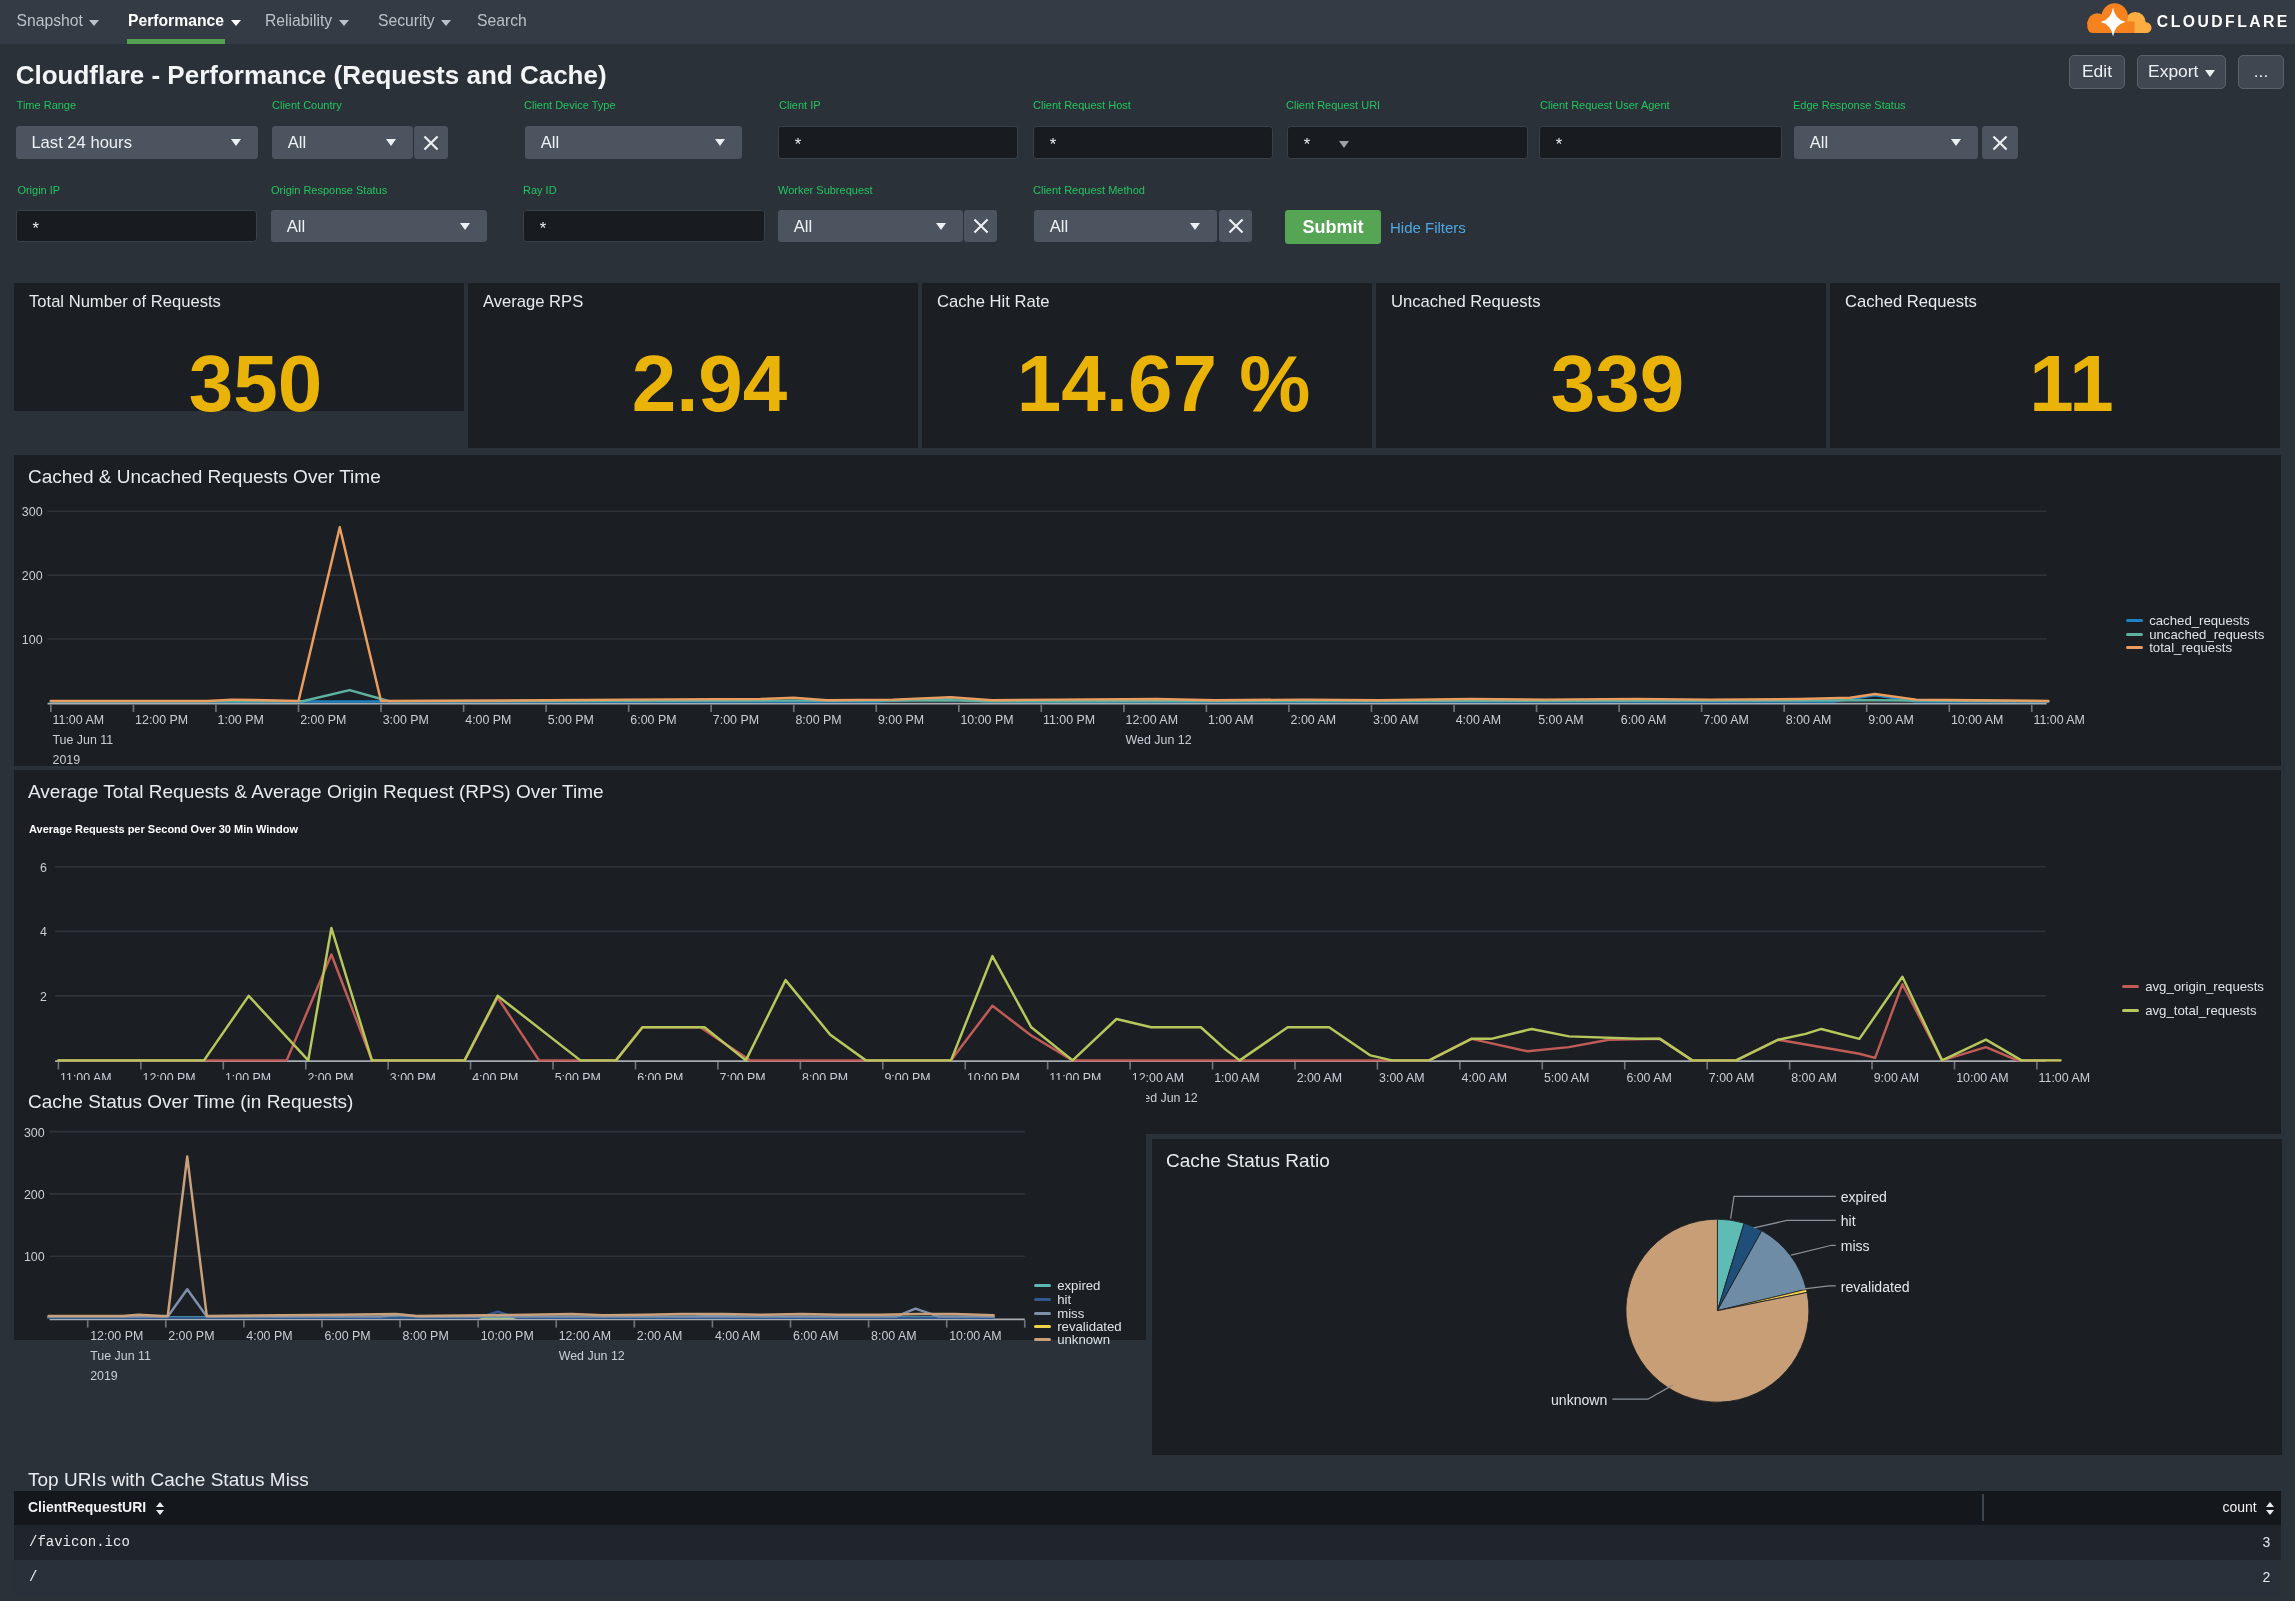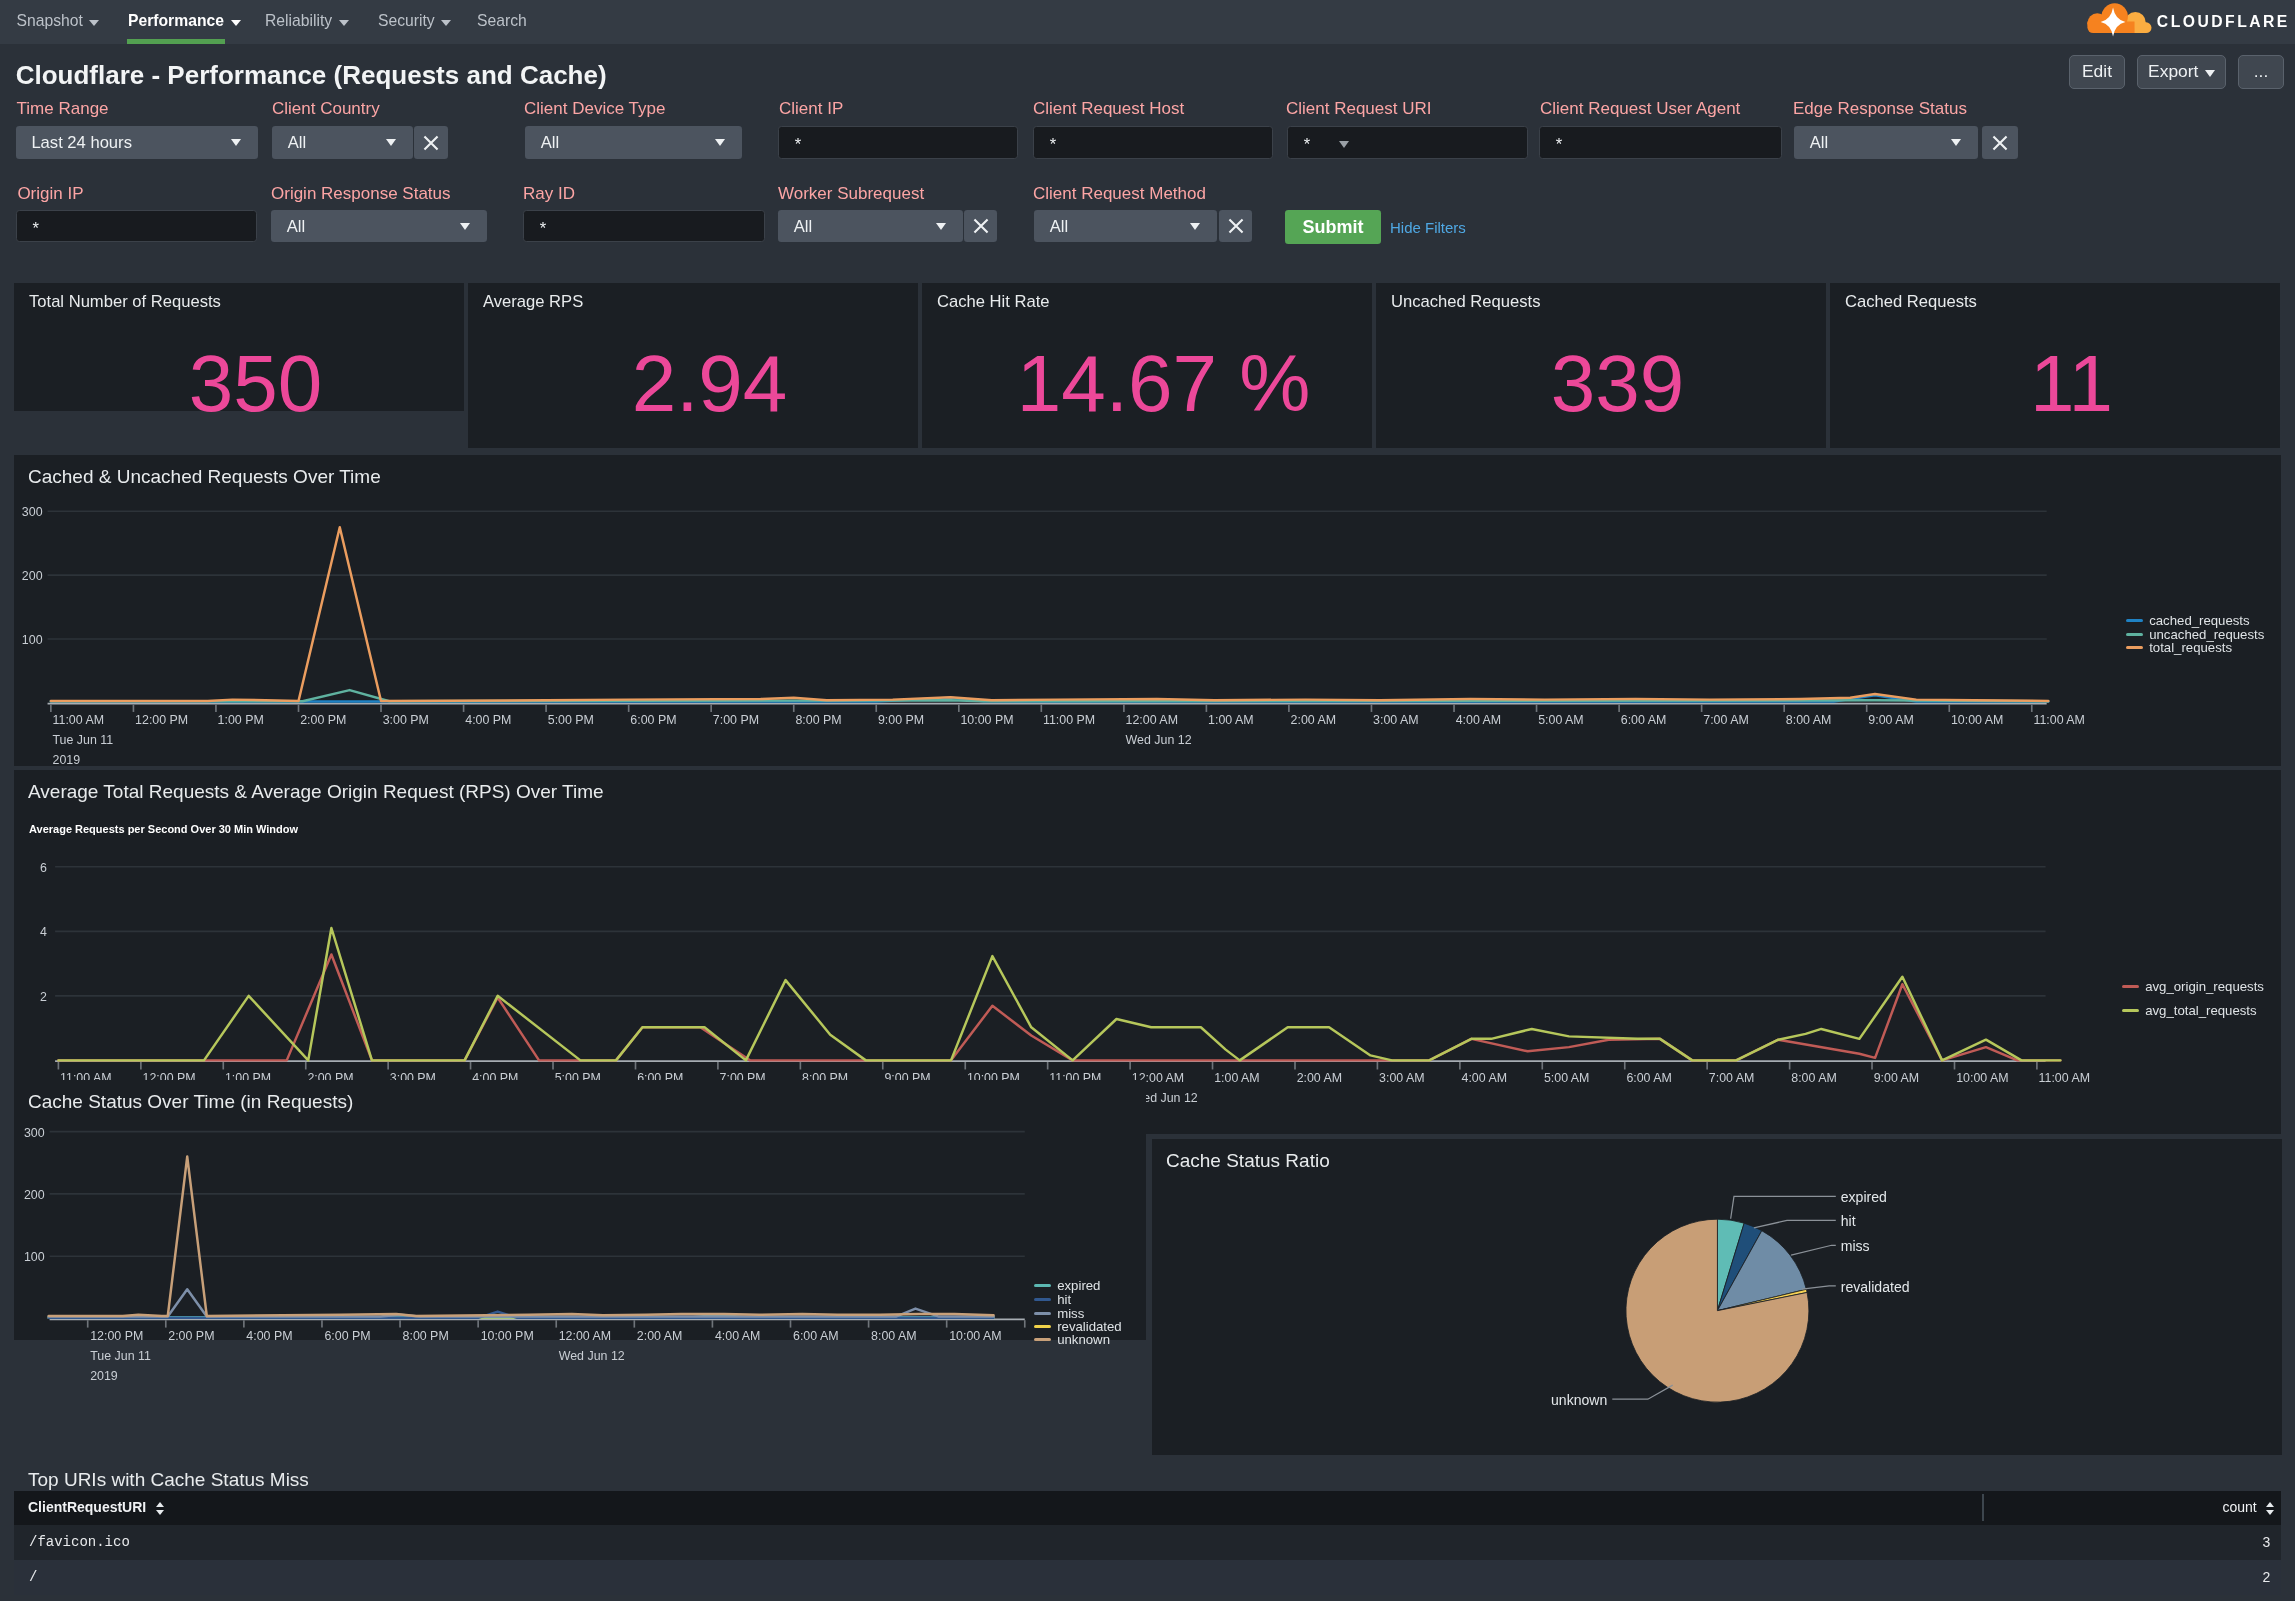--- a/index.html
+++ b/index.html
@@ -7,37 +7,37 @@
 #root { position:relative; width:2295px; height:1602px; background:#2b3139; }
 #nav { position:absolute; left:0; top:0; width:2295px; height:44px; background:#343b44; }
 .navitem { position:absolute; top:11.6px; font-size:15.7px; color:#bcc2c9; }
 .navitem b { color:#fff; font-weight:bold; }
 .ncaret { display:inline-block; width:0; height:0; border-left:5px solid transparent;
   border-right:5px solid transparent; border-top:6.6px solid #bcc2c9; margin-left:6.6px; }
 #navunder { position:absolute; left:127px; top:39px; width:98px; height:5px; background:#53a051; }
 #title { position:absolute; left:15.7px; top:60px; font-size:26px; font-weight:bold; color:#f2f4f5; }
 .hbtn { position:absolute; top:55px; height:34px; background:#404750; border:1.7px solid #5a626c;
   border-radius:5px; color:#eef1f3; font-size:17.4px; text-align:center; line-height:31px; }
-.flab { position:absolute; font-size:17px; color:#fca5a5; }
+.flab { position:absolute; font-size:11px; color:#22c55e; }
 .dd { position:absolute; background:#4c545f; border-radius:3.3px; color:#eef1f3; font-size:16.6px; }
 .dd span { position:absolute; left:15.7px; top:6.6px; }
 .caret { position:absolute; right:16.6px; top:13.2px; width:0; height:0;
   border-left:5.8px solid transparent; border-right:5.8px solid transparent;
   border-top:7.5px solid #eef1f3; }
 .xbtn { position:absolute; background:#4c545f; border-radius:3.3px; display:flex;
   align-items:center; justify-content:center; }
 .inp { position:absolute; background:#181b1f; border:1.7px solid #3b4149; border-radius:3.3px; }
 .inp span { position:absolute; left:15.7px; top:7.5px; color:#eef1f3; font-size:16.6px; }
 #submit { position:absolute; left:1285px; top:210px; width:96px; height:34px; background:#55a555;
   border-radius:3.3px; color:#fff; font-weight:bold; font-size:18px; text-align:center; line-height:34px; }
 #hidef { position:absolute; left:1390px; top:219px; font-size:15px; color:#4fa8e4; }
 .panel { position:absolute; background:#1b1f24; }
 .ptitle { position:absolute; font-size:19px; color:#e8ebed; white-space:nowrap; }
 .bignum { position:absolute; left:0; right:0; top:51px; height:99px; text-align:center;
-  font-size:80px; font-weight:normal; color:#ec4899; line-height:99px;padding-left:33px; }
+  font-size:80px; font-weight:bold; color:#eab308; line-height:99px;padding-left:33px; }
 .tk { font-size:15px; fill:#c9ced4; font-family:"Liberation Sans", sans-serif; }
 .pk { font-size:17px; fill:#e3e7ea; font-family:"Liberation Sans", sans-serif; }
 .leg { position:absolute; font-size:13.2px; line-height:13.2px; color:#dfe3e6; white-space:nowrap; }
 .leg .sw { display:inline-block; width:17.4px; height:3.3px; border-radius:1.7px; vertical-align:middle;
   margin-right:5.8px; margin-bottom:2.5px; }
 .subt { position:absolute; font-size:11px; font-weight:bold; color:#fff; }
 #tblhead { position:absolute; left:14px; top:1491px; width:2267px; height:34px; background:#14171b;
   color:#f0f2f4; font-size:14px; }
 .trow { position:absolute; left:14px; width:2267px; height:35px; font-size:14px; color:#e8eaec; }
 .mono { font-family:"Liberation Mono", monospace; }

